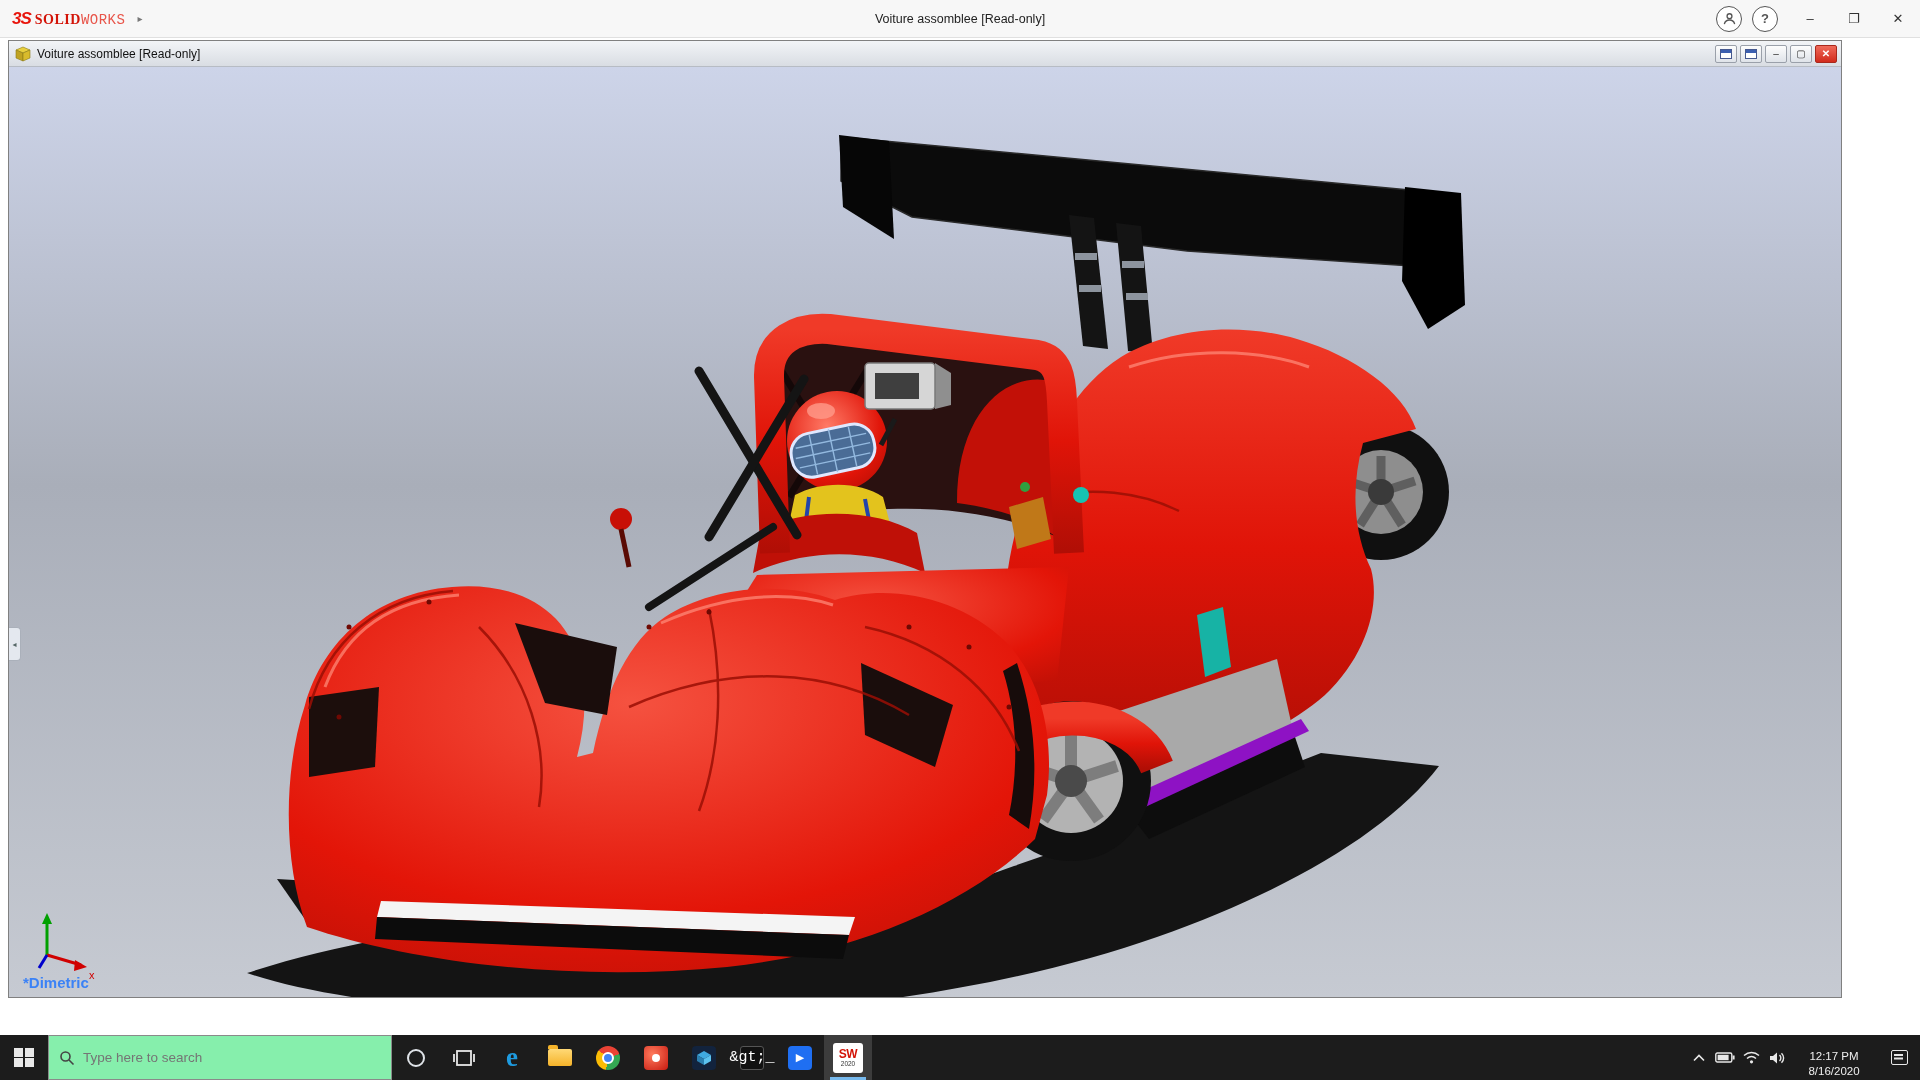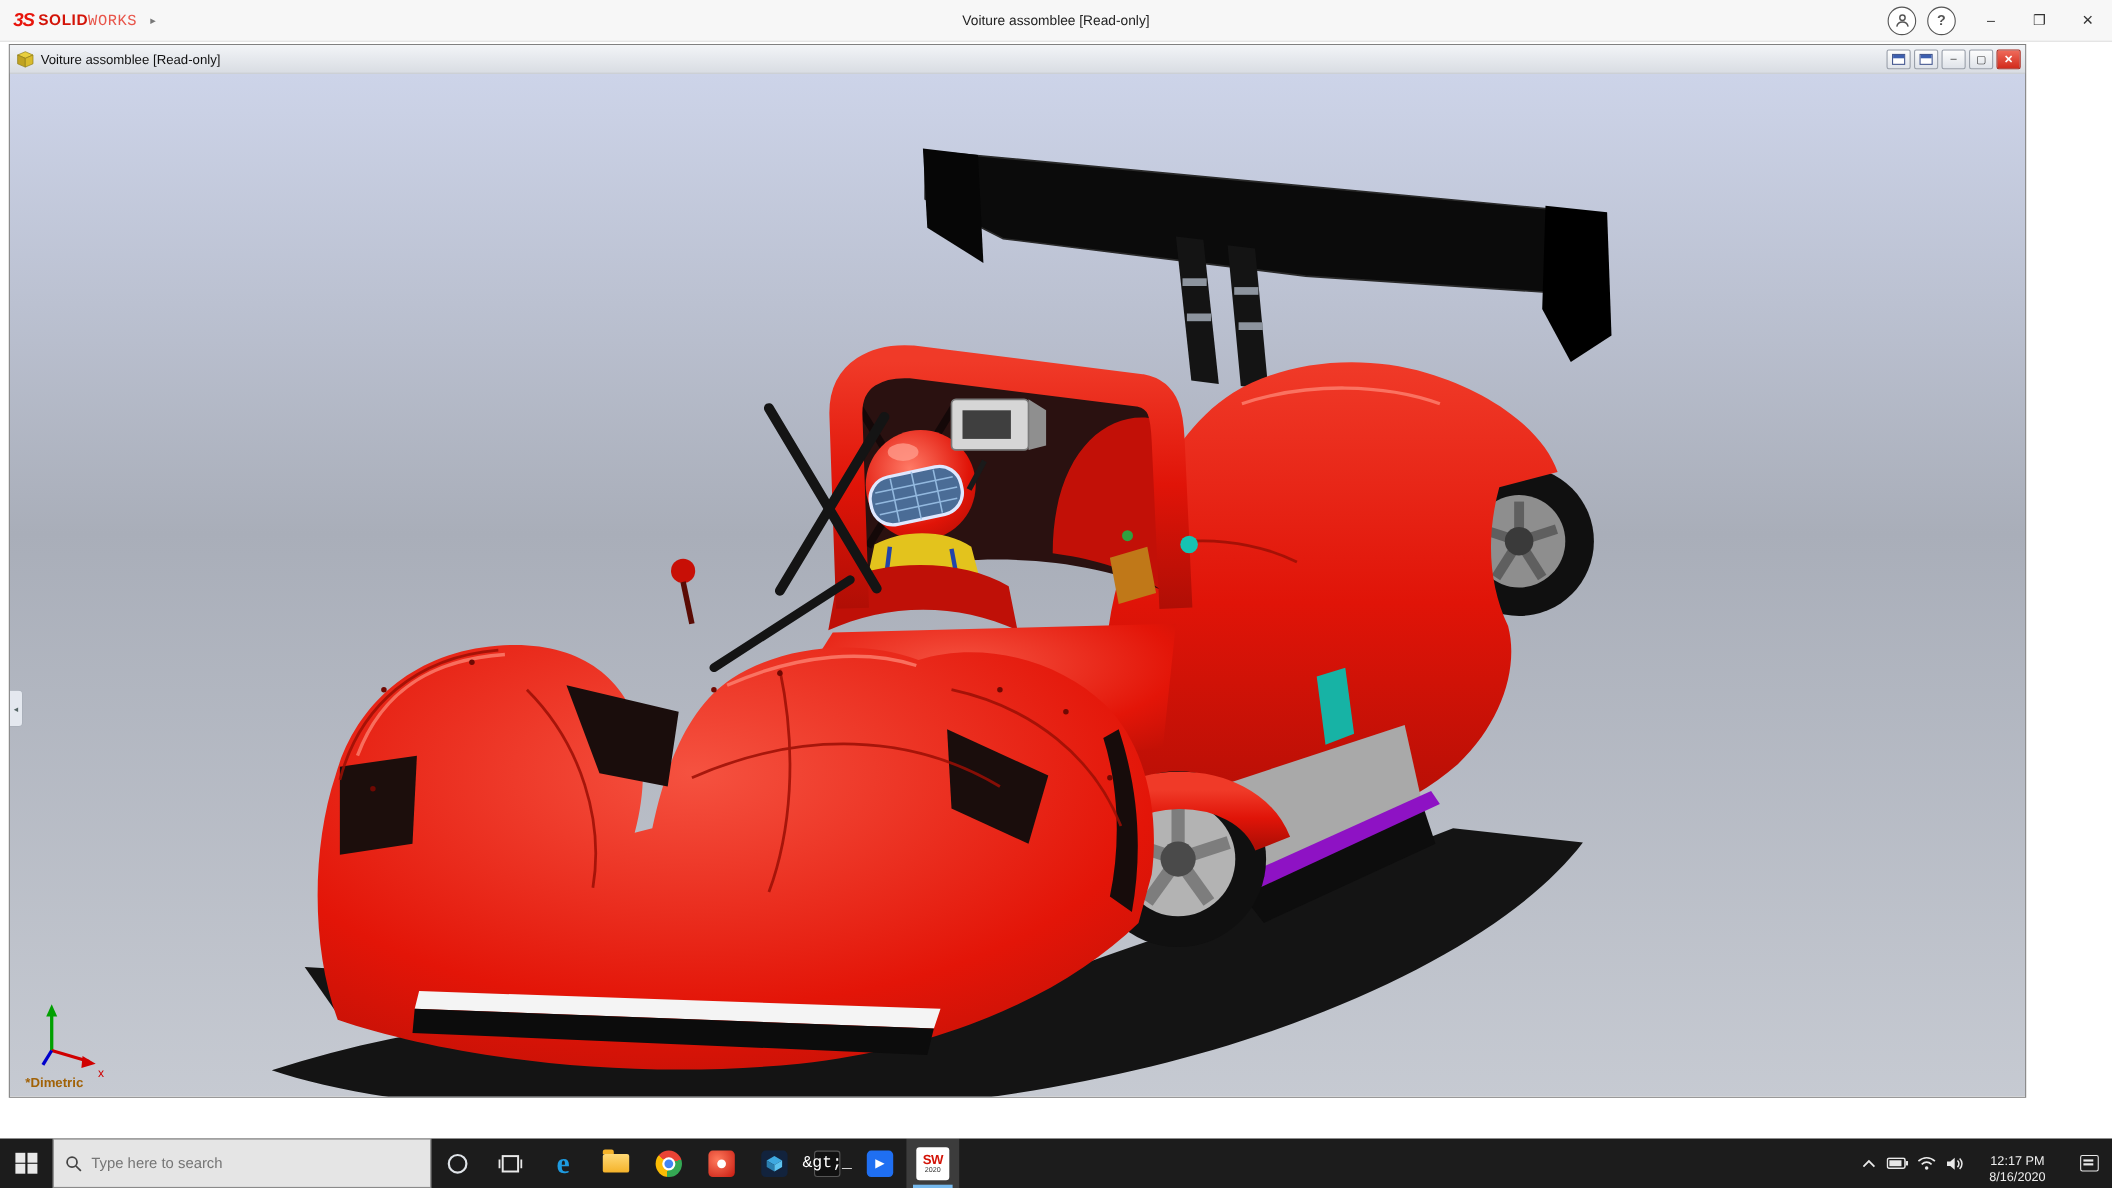--- a/index.html
+++ b/index.html
@@ -4,21 +4,21 @@
 <style>
   * { margin:0; padding:0; box-sizing:border-box; }
   html,body { width:1920px; height:1080px; overflow:hidden; background:#fff;
     font-family:"Liberation Sans", sans-serif; }
 
   
   .app-titlebar { position:absolute; top:0; left:0; width:1920px; height:38px;
     background:#f7f7f7; border-bottom:1px solid #e0e0e0; display:flex; align-items:center; }
   .brand { display:flex; align-items:center; padding-left:12px; gap:4px; }
   .logo3 { color:#e8150c; font-weight:700; font-style:italic; font-size:17px; letter-spacing:-1px; }
-  .brand-bold { color:#d31408; font-weight:700; font-size:14px; letter-spacing:.5px; }
+  .brand-bold { color:#d31408; font-weight:700; font-size:14px; letter-spacing:.5px;font-family:Liberation Serif, serif; }
   .brand-light { color:#e8554a; font-weight:400; font-size:14px; letter-spacing:.5px;font-family:Liberation Mono, monospace; }
   .brand-arrow { color:#777; font-size:10px; margin-left:8px; }
   .app-title { position:absolute; left:0; right:0; text-align:center; font-size:12.5px; color:#222; pointer-events:none; }
   .tb-right { margin-left:auto; display:flex; align-items:center; height:100%; }
   .round-ico { width:26px; height:26px; border-radius:50%; border:1.5px solid #555; color:#555;
     display:flex; align-items:center; justify-content:center; margin-right:10px; font-size:13px; font-weight:700; background:#fff; }
   .round-ico svg { display:block; }
   .cap-btn { width:44px; height:34px; display:flex; align-items:center; justify-content:center;
     font-size:13px; color:#333; }
 
@@ -30,32 +30,32 @@
   .doc-title { font-size:12px; color:#111; margin-left:6px; }
   .doc-btns { margin-left:auto; display:flex; align-items:center; gap:3px; }
   .doc-btn { width:22px; height:18px; border:1px solid #9aa0aa; background:linear-gradient(#fdfdfd,#dfe3e9);
     display:flex; align-items:center; justify-content:center; font-size:10px; color:#333; border-radius:2px; }
   .doc-btn.close { background:linear-gradient(#ef6a5a,#d22b1c); border-color:#a8281c; color:#fff; font-weight:700; }
   .mini-win { width:12px; height:10px; border:1px solid #45588f; background:#fff; position:relative; }
   .mini-win::before { content:""; position:absolute; top:0; left:0; right:0; height:3px; background:#3c5fb0; }
 
   .viewport { position:relative; width:1832px; height:930px; overflow:hidden; }
   .viewport svg { display:block; }
-  .view-label { position:absolute; left:14px; bottom:6px; font-size:12px; font-weight:700; color:#a16207; }
+  .view-label { position:absolute; left:14px; bottom:6px; font-size:15px; font-weight:700; color:#3b82f6; }
   .panel-tab { position:absolute; left:0; top:560px; width:12px; height:34px;
     background:#e4e8ef; border:1px solid #aab0ba; border-left:none; border-radius:0 4px 4px 0;
     display:flex; align-items:center; justify-content:center; font-size:8px; color:#566; }
 
   
   .taskbar { position:absolute; left:0; top:1035px; width:1920px; height:45px;
     background:#1c1c1c; display:flex; align-items:stretch; color:#eee; }
   .tb-item { width:48px; display:flex; align-items:center; justify-content:center; position:relative; }
   .tb-item.active { background:rgba(255,255,255,.14); }
   .tb-item.active::after { content:""; position:absolute; left:6px; right:6px; bottom:0; height:3px; background:#76b9ed; }
-  .search-box { width:344px; background:#e5e5e5; border:1px solid #8a8a8a; display:flex; align-items:center; padding-left:10px; gap:8px; }
+  .search-box { width:344px; background:#86efac; border:1px solid #8a8a8a; display:flex; align-items:center; padding-left:10px; gap:8px; }
   .search-box input { border:none; outline:none; font-size:13.5px; color:#444; width:280px; background:transparent;
     font-family:"Liberation Sans", sans-serif; }
   .win-logo { display:grid; grid-template-columns:9px 9px; grid-template-rows:9px 9px; gap:1.5px; }
   .win-logo span { background:#e8e8e8; }
   .edge-e { color:#1e9be0; font-size:27px; font-weight:700; font-family:"Liberation Serif", serif; }
   .folder { width:24px; height:17px; background:linear-gradient(#ffd976,#f5b32a); border-radius:2px; position:relative; }
   .folder::before { content:""; position:absolute; top:-4px; left:0; width:10px; height:4px; background:#f5b32a; border-radius:2px 2px 0 0; }
   .chrome-ico { width:24px; height:24px; border-radius:50%;
     background:conic-gradient(from -50deg, #ea4335 0 33.3%, #34a853 0 66.6%, #fbbc05 0 100%); position:relative; }
   .chrome-ico::after { content:""; position:absolute; inset:6px; border-radius:50%; background:#4285f4; border:2.5px solid #fff; }

